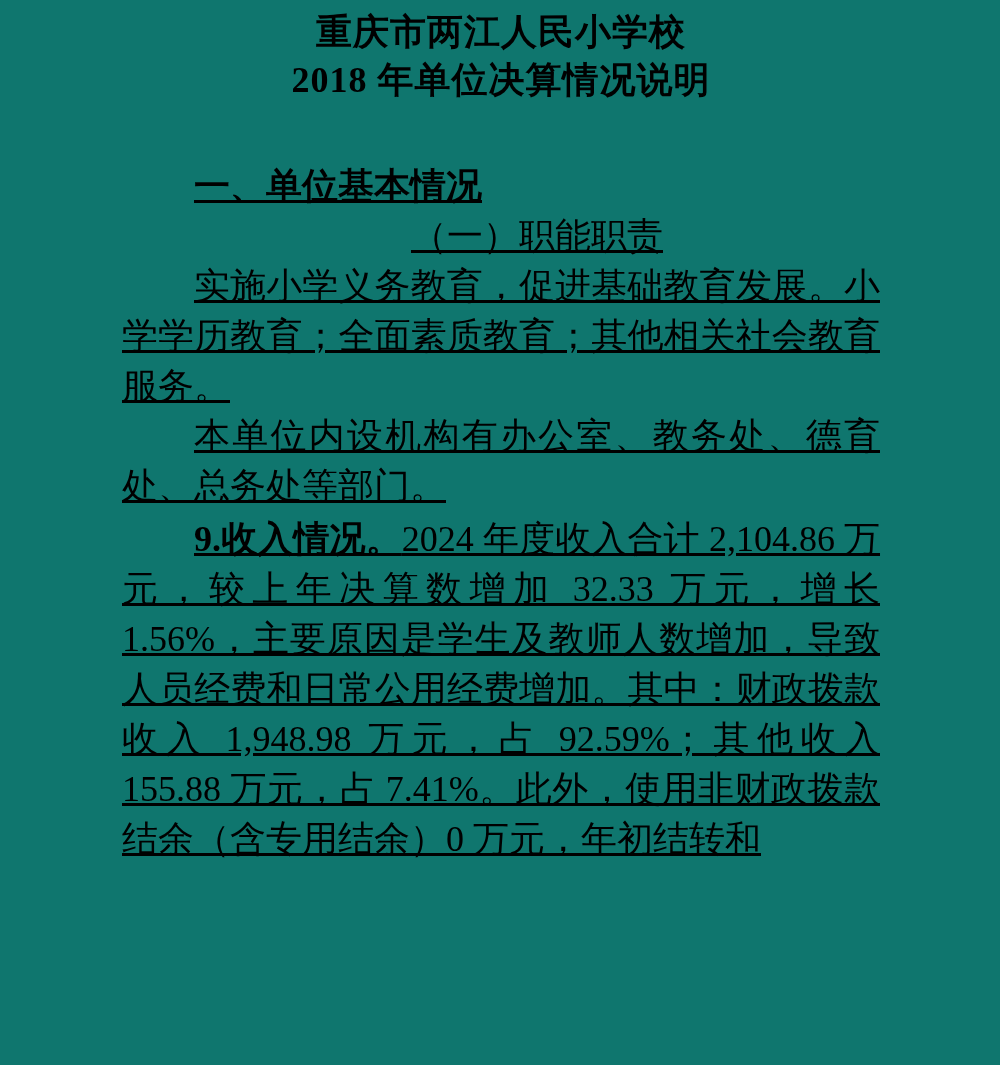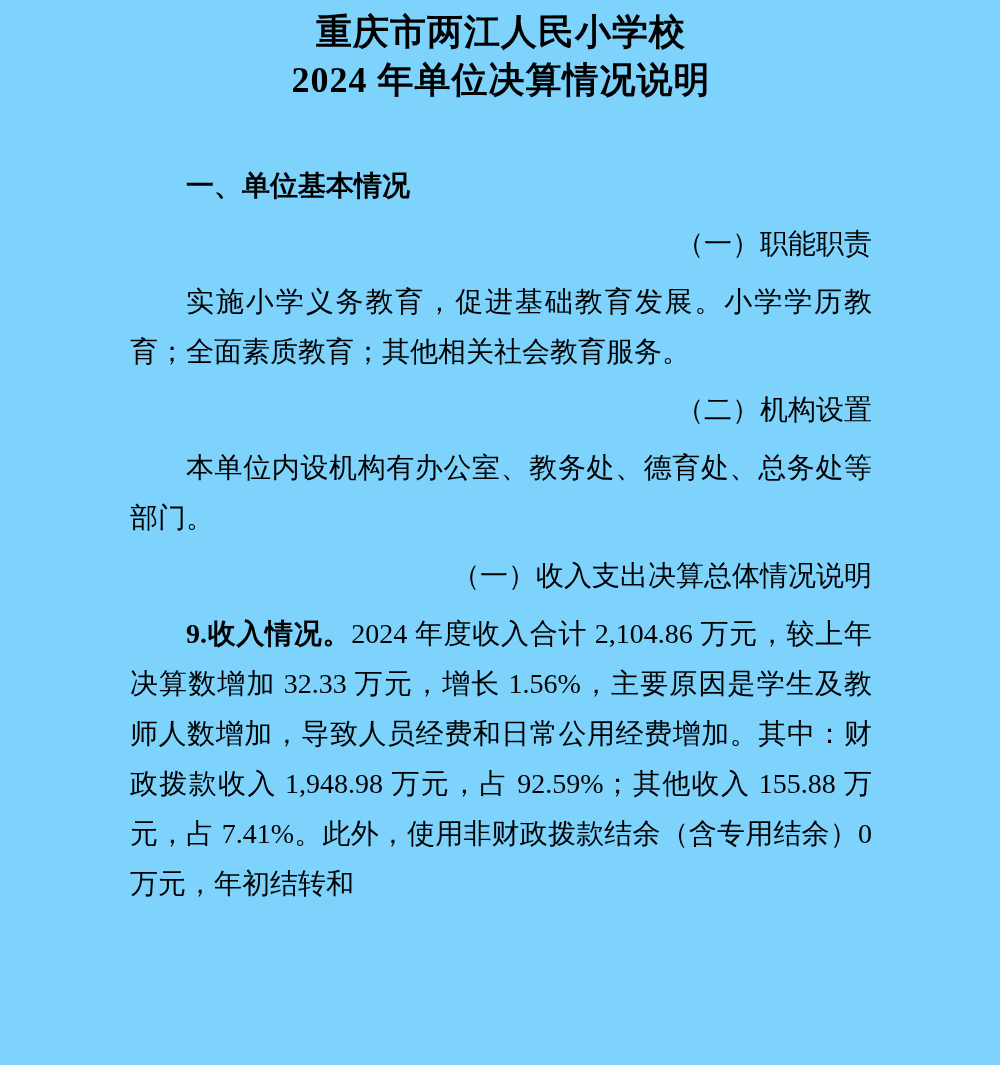--- a/index.html
+++ b/index.html
@@ -4,21 +4,21 @@
 <style>
   html, body {
     margin: 0;
     padding: 0;
     background: #ffffff;
   }
   .page {
     position: relative;
     width: 1000px;
     height: 1065px;
-    background: #7dd3fc;
+    background: #0f766e;
     color: #000000;
     overflow: hidden;
   }
   .doc {
     position: absolute;
     left: 122px;
     top: 8px;
     width: 758px;
   }
   .title-line {
@@ -27,60 +27,59 @@
     font-size: 36px;
     line-height: 48px;
     text-align: center;
     letter-spacing: 1px;
     white-space: nowrap;
   }
   .body-block {
     margin-top: 57px;
   }
   .body-block p {
-    margin: 8px;
-    font-size: 28px;
+    margin: 0;
+    font-size: 36px;
     line-height: 50px;
     text-indent: 2em;
+    text-decoration: underline;
   }
   .h2 {
     font-family: "Liberation Sans", sans-serif;
     font-weight: bold;
     text-align: left;
   }
   .h3 {
     font-family: "Liberation Serif", serif;
     font-weight: normal;
-    text-align: right;
+    text-align: center;
   }
   .para {
     font-family: "Liberation Serif", serif;
     text-align: justify;
   }
   .para .lead {
     font-weight: bold;
   }
   .mt2 { margin-top: 2px !important; }
   .mt3 { margin-top: 3px !important; }
 </style>
 </head>
 <body>
 
 <div class="page">
   <div class="doc">
 
     <div class="title-block">
       <div class="title-line">重庆市两江人民小学校</div>
-      <div class="title-line">2024 年单位决算情况说明</div>
+      <div class="title-line">2018 年单位决算情况说明</div>
     </div>
 
     <div class="body-block">
       <p class="h2">一、单位基本情况</p>
       <p class="h3">（一）职能职责</p>
       <p class="para">实施小学义务教育，促进基础教育发展。小学学历教育；全面素质教育；其他相关社会教育服务。</p>
-      <p class="h3">（二）机构设置</p>
       <p class="para">本单位内设机构有办公室、教务处、德育处、总务处等部门。</p>
-      <p class="h3">（一）收入支出决算总体情况说明</p>
       <p class="para mt3"><span class="lead">9.收入情况。</span><span>2024 年度收入合计 2,104.86 万元，较上年决算数增加 32.33 万元，增长 1.56%，主要原因是学生及教师人数增加，导致人员经费和日常公用经费增加。其中：财政拨款收入 1,948.98 万元，占 92.59%；其他收入 155.88 万元，占 7.41%。此外，使用非财政拨款结余（含专用结余）0 万元，年初结转和</span></p>
     </div>
 
   </div>
 </div>
 
 </body></html>

